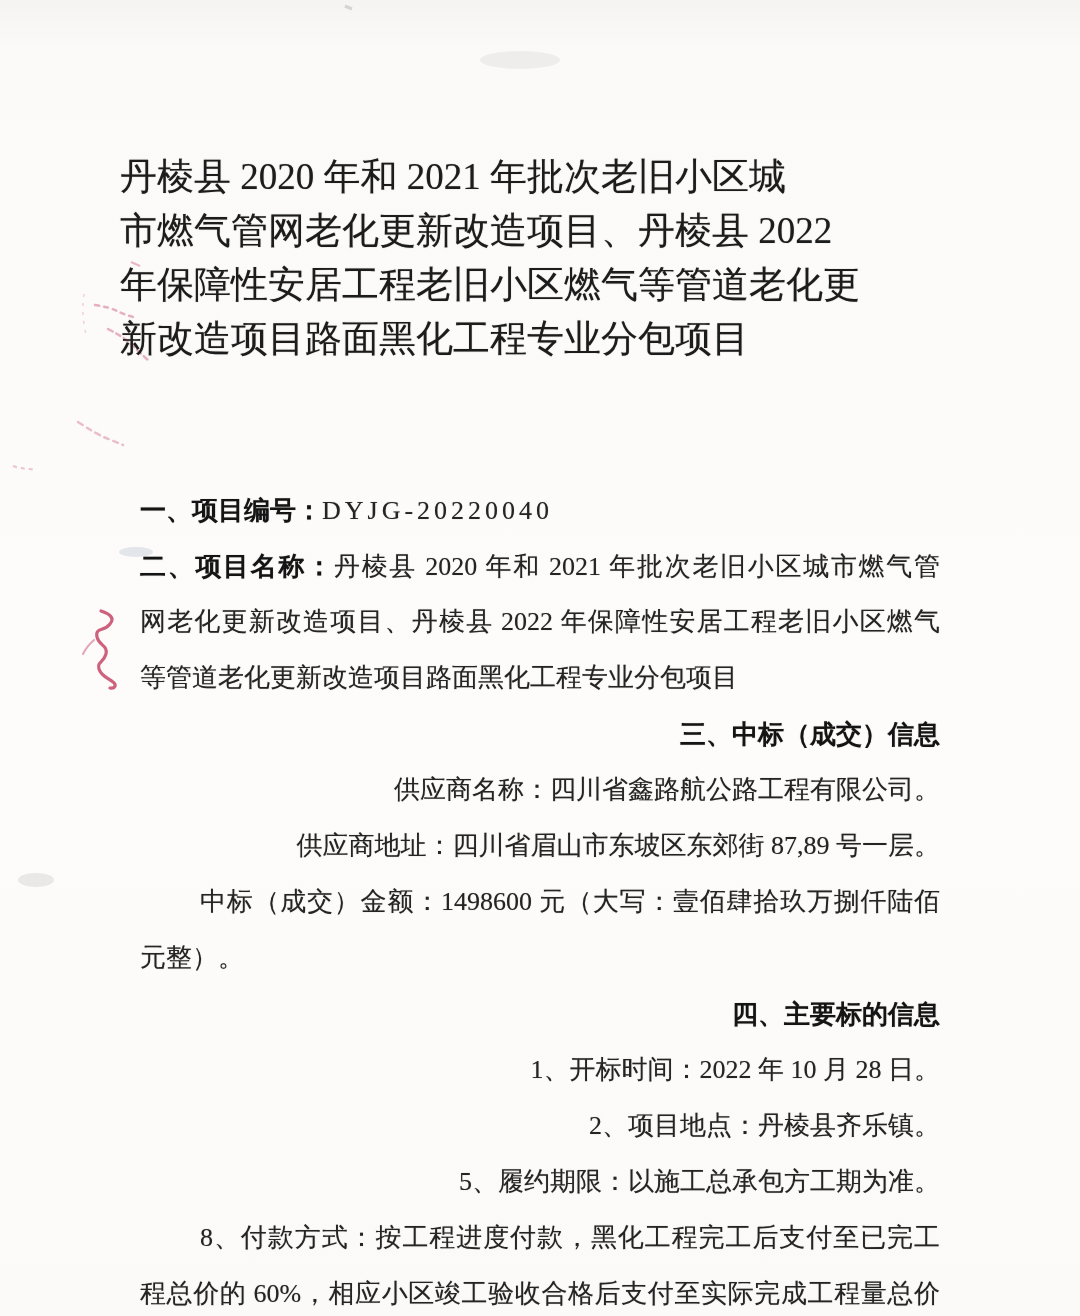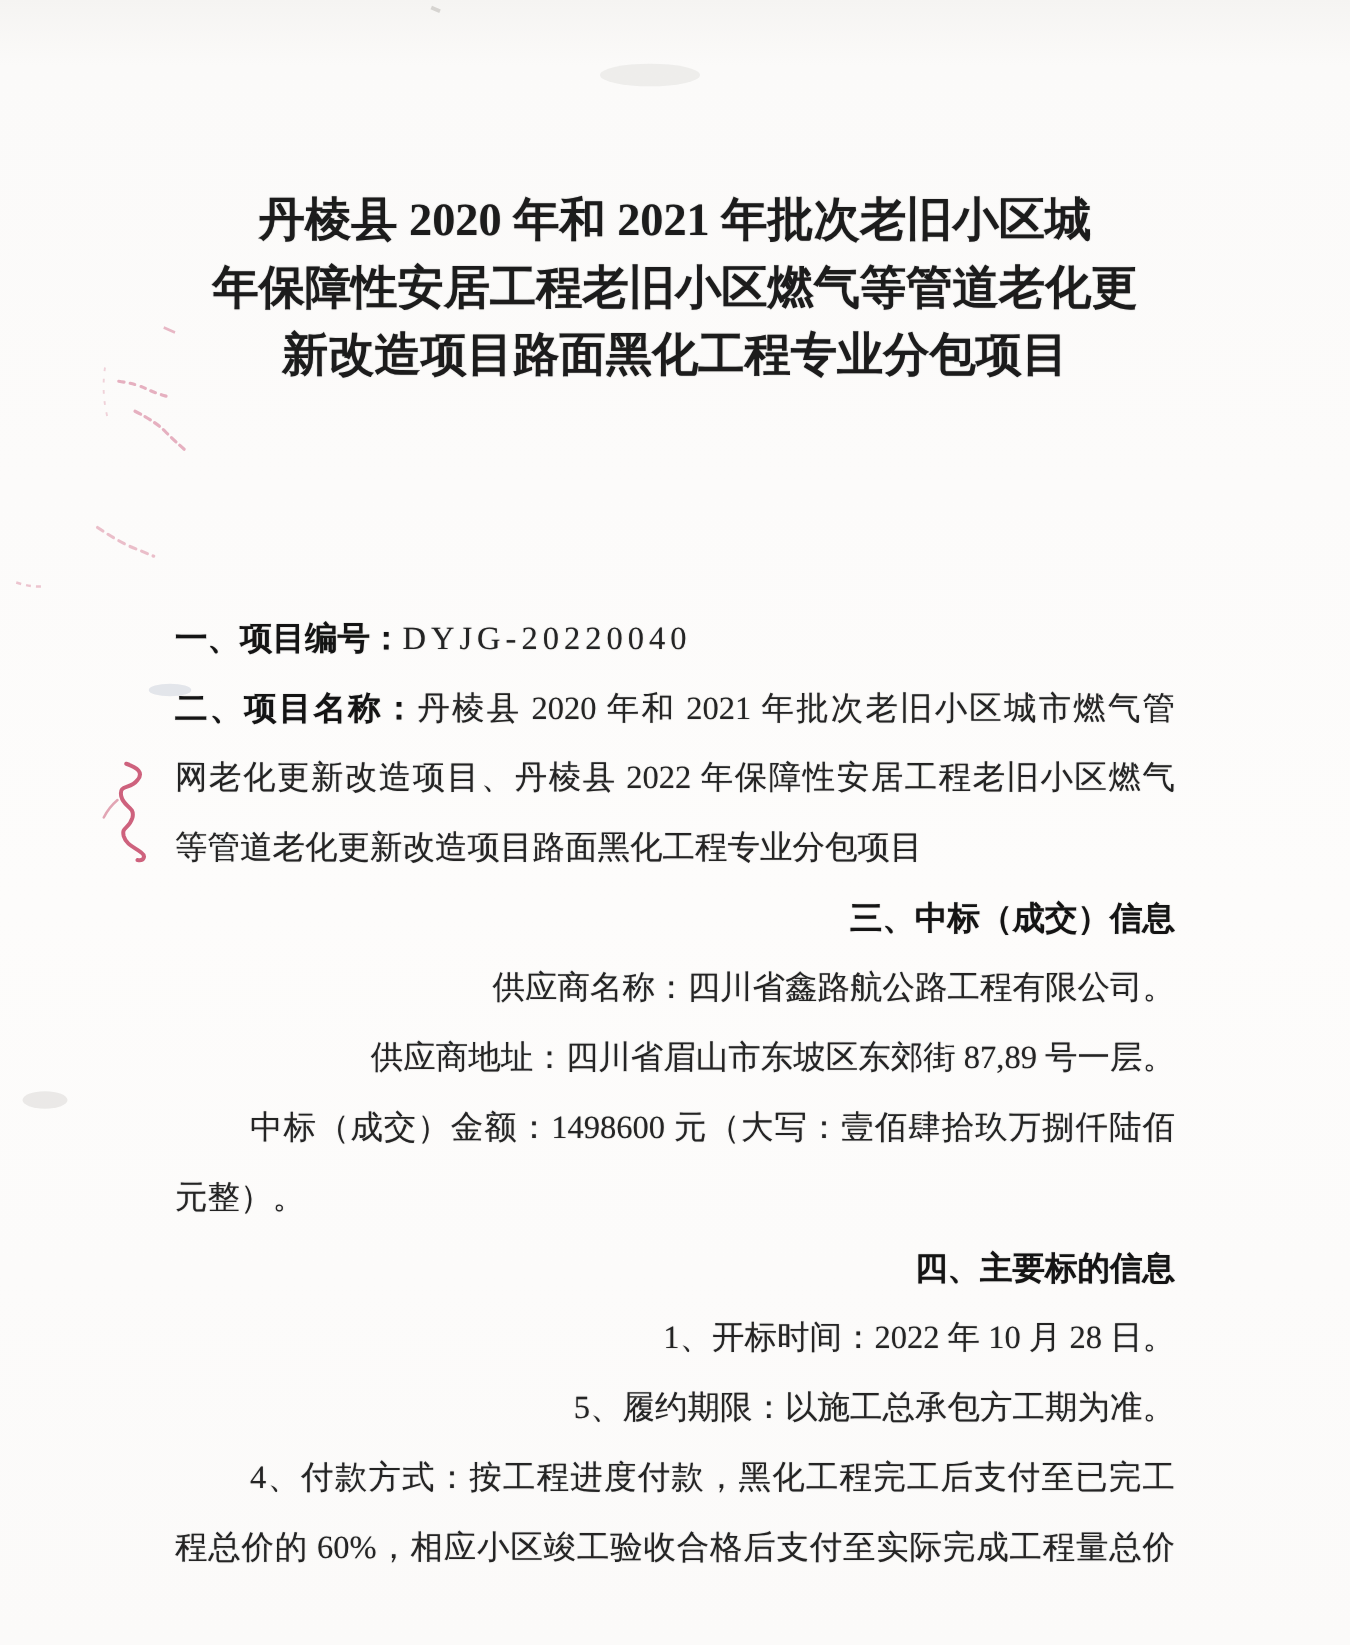--- a/index.html
+++ b/index.html
@@ -8,22 +8,22 @@
     background:#f3f1ef;
     font-family:"Liberation Serif","DejaVu Serif",serif;
   }
   .page {
     position:absolute; inset:0;
     background:linear-gradient(180deg,#f5f4f2 0%, #fbfaf9 4%, #fdfcfb 55%, #fbfaf9 100%);
   }
   .marks { position:absolute; left:0; top:0; width:1080px; height:1316px; pointer-events:none; }
   .title {
     position:absolute; left:120px; top:150px; width:840px;
-    font-size:37px; line-height:54px; font-weight:bold;
-    text-align:center; color:#1c1c1c;
+    font-size:37px; line-height:54px; font-weight:normal;
+    text-align:left; color:#1c1c1c;
     text-shadow:0 0 1px rgba(30,30,30,.45);
   }
   .doc-body {
     position:absolute; left:140px; top:482px; width:800px;
     font-size:26px; line-height:56px; color:#242424;
     text-shadow:0 0 1px rgba(40,40,40,.4);
   }
   .bl { height:56px; white-space:nowrap; }
   .just { white-space:normal; text-align:justify; text-align-last:justify; }
   .ind { text-indent:60px;text-align:right; }
@@ -48,38 +48,40 @@
     <path d="M78,422 q18,12 28,16 t17,7" fill="none" stroke-width="2.5" opacity="0.45" stroke-dasharray="5 5" stroke-linecap="round" stroke="#d4738f"></path>
     <path d="M13,466 q12,4 23,3" fill="none" stroke-width="2" opacity="0.4" stroke-dasharray="4 4" stroke="#d4738f"></path>
     <ellipse cx="136" cy="552" rx="17" ry="5" opacity="0.3" fill="#aab4c8"></ellipse>
     <path d="M101,611 c9,3 14,7 9,13 c-6,8 -15,3 -13,13 c2,9 11,8 9,17 c-3,10 -9,7 -7,15 c2,7 9,9 14,13 c4,3 2,7 -3,6" fill="none" stroke-width="3.2" opacity="0.8" stroke-linecap="round" stroke="#c23b5e"></path>
     <path d="M94,640 q-7,6 -11,14" fill="none" stroke-width="2" opacity="0.45" stroke-linecap="round" stroke="#c23b5e"></path>
     <ellipse cx="36" cy="880" rx="18" ry="7" opacity="0.35" fill="#c9c6c2"></ellipse>
   </svg>
 
   <div class="title">
     <div>丹棱县 2020 年和 2021 年批次老旧小区城</div>
+    <div>市燃气管网老化更新改造项目、丹棱县 2022</div>
     <div>年保障性安居工程老旧小区燃气等管道老化更</div>
     <div>新改造项目路面黑化工程专业分包项目</div>
   </div>
 
   <div class="doc-body">
 
     <div class="bl"><span class="hd">一、项目编号：</span><span class="code">DYJG-20220040</span></div>
 
     <div class="bl just"><span class="hd">二、项目名称：</span><span>丹棱县 2020 年和 2021 年批次老旧小区城市燃气管</span></div>
     <div class="bl just">网老化更新改造项目、丹棱县 2022 年保障性安居工程老旧小区燃气</div>
     <div class="bl">等管道老化更新改造项目路面黑化工程专业分包项目</div>
 
     <div class="bl hd">三、中标（成交）信息</div>
     <div class="bl ind">供应商名称：四川省鑫路航公路工程有限公司。</div>
     <div class="bl ind">供应商地址：四川省眉山市东坡区东郊街 87,89 号一层。</div>
     <div class="bl just ind">中标（成交）金额：1498600 元（大写：壹佰肆拾玖万捌仟陆佰</div>
     <div class="bl">元整）。</div>
 
     <div class="bl hd">四、主要标的信息</div>
     <div class="bl ind">1、开标时间：2022 年 10 月 28 日。</div>
+    <div class="bl ind">2、项目地点：丹棱县齐乐镇。</div>
     <div class="bl ind">5、履约期限：以施工总承包方工期为准。</div>
-    <div class="bl just ind">4、付款方式：按工程进度付款，黑化工程完工后支付至已完工</div>
+    <div class="bl just ind">8、付款方式：按工程进度付款，黑化工程完工后支付至已完工</div>
     <div class="bl just">程总价的 60%，相应小区竣工验收合格后支付至实际完成工程量总价</div>
 
   </div>
 </div>
 
 </body></html>

